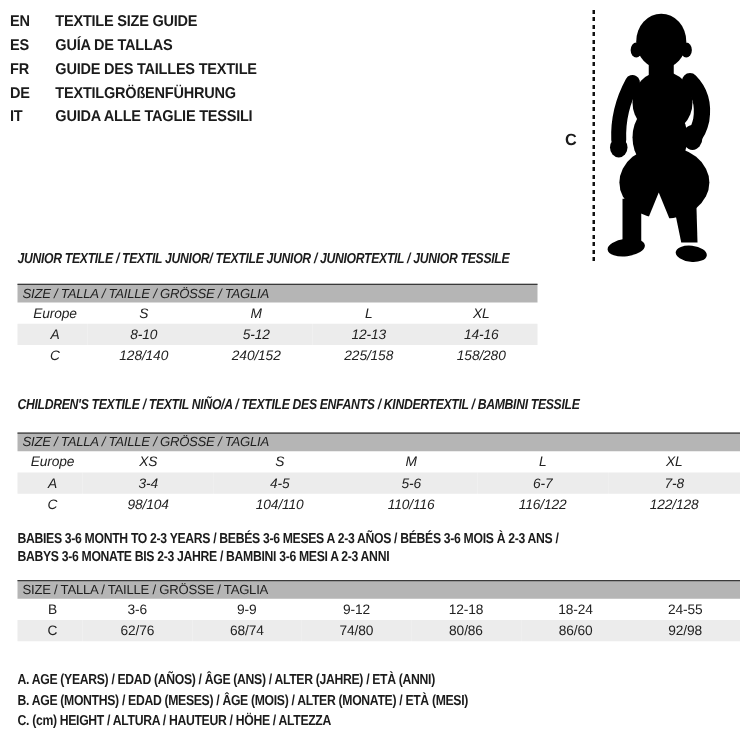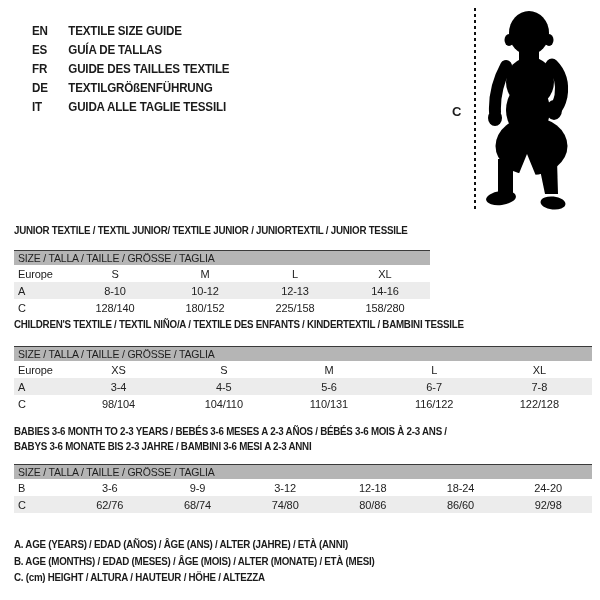--- a/index.html
+++ b/index.html
@@ -13,46 +13,46 @@
   html,body{margin:0;padding:0;}
   body{
     width:600px;height:600px;
     background:var(--page-bg);
     font-family:"Liberation Sans", sans-serif;
     color:var(--ink);
     position:relative;
     overflow:hidden;
   }
   
-  .lang-list{position:absolute;left:32px;top:7px;margin-top:14px;}
+  .lang-list{position:absolute;left:8px;top:7px;}
   .lang-row{display:flex;height:19px;align-items:center;
     font-weight:bold;font-size:12.5px;letter-spacing:-0.2px;
     transform:scaleX(0.93);transform-origin:left center;white-space:nowrap;}
   .lang-code{width:39px;flex:0 0 39px;}
   
   .measure-line{position:absolute;left:474px;top:8px;width:2px;height:202px;
     background-image:repeating-linear-gradient(180deg,#101010 0px,#101010 3px,transparent 3px,transparent 6px);}
   .measure-label{position:absolute;left:452px;top:104px;font-weight:bold;font-size:13px;}
   .baby-svg{position:absolute;left:482px;top:4px;}
   
   .tbl{position:absolute;left:14px;}
-  .tbl-1{top:223px;width:416px;}
-  .tbl-2{top:317px;width:578px;}
+  .tbl-1{top:200px;width:416px;font-style:italic;}
+  .tbl-2{top:317px;width:578px;font-style:italic;}
   .tbl-3{top:424px;width:578px;}
   .tbl-title{font-weight:bold;font-size:11.5px;line-height:14px;letter-spacing:-0.3px;
     transform:scaleX(0.85);transform-origin:left top;white-space:nowrap;margin-bottom:13px;}
   .tbl-2 .tbl-title{margin-bottom:15px;}
   .tbl-title.two-line{margin-bottom:0;line-height:15px;}
   .tbl-title.last-line{margin-bottom:10px;line-height:15px;}
   .size-bar{border-top:1.5px solid var(--rule-color);background:var(--header-bar-bg);
     font-size:10.5px;line-height:14px;height:14px;padding-left:4px;color:#1e1e1e;
     letter-spacing:-0.2px;white-space:nowrap;}
   table{width:100%;border-collapse:collapse;table-layout:fixed;font-size:11px;color:#222;}
   td{height:17px;padding:0;text-align:center;letter-spacing:-0.1px;}
-  td.lbl{text-align:left;padding-left:4px;}
+  td.lbl{text-align:center;padding-left:4px;}
   tr.shaded{background:var(--alt-row-bg);}
   col.c-lbl{width:56px;}
   .tbl-2 col.c-lbl,.tbl-3 col.c-lbl{width:52px;}
   
   .legend{position:absolute;left:14px;top:536px;}
   .legend-line{font-weight:bold;font-size:11.5px;line-height:16.5px;letter-spacing:-0.3px;
     transform:scaleX(0.85);transform-origin:left center;white-space:nowrap;}
 </style>
 </head>
 <body>
@@ -128,28 +128,28 @@
     <tr>
       <td class="lbl">Europe</td>
       <td>S</td>
       <td>M</td>
       <td>L</td>
       <td>XL</td>
     </tr>
     <tr class="shaded">
       <td class="lbl">A</td>
       <td>8-10</td>
-      <td>10-12</td>
+      <td>5-12</td>
       <td>12-13</td>
       <td>14-16</td>
     </tr>
     <tr>
       <td class="lbl">C</td>
       <td>128/140</td>
-      <td>180/152</td>
+      <td>240/152</td>
       <td>225/158</td>
       <td>158/280</td>
     </tr>
     </tbody>
   </table>
 </section>
 
 <section class="tbl tbl-2">
   <div class="tbl-title">CHILDREN'S TEXTILE / TEXTIL NIÑO/A / TEXTILE DES ENFANTS / KINDERTEXTIL / BAMBINI TESSILE</div>
   <div class="size-bar">SIZE / TALLA / TAILLE / GRÖSSE / TAGLIA</div>
@@ -176,21 +176,21 @@
       <td>3-4</td>
       <td>4-5</td>
       <td>5-6</td>
       <td>6-7</td>
       <td>7-8</td>
     </tr>
     <tr>
       <td class="lbl">C</td>
       <td>98/104</td>
       <td>104/110</td>
-      <td>110/131</td>
+      <td>110/116</td>
       <td>116/122</td>
       <td>122/128</td>
     </tr>
     </tbody>
   </table>
 </section>
 
 <section class="tbl tbl-3">
   <div class="tbl-title two-line">BABIES 3-6 MONTH TO 2-3 YEARS / BEBÉS 3-6 MESES A 2-3 AÑOS / BÉBÉS 3-6 MOIS À 2-3 ANS /</div>
   <div class="tbl-title last-line">BABYS 3-6 MONATE BIS 2-3 JAHRE / BAMBINI 3-6 MESI A 2-3 ANNI</div>
@@ -203,24 +203,24 @@
         <col>
         <col>
         <col>
         <col>
       </colgroup>
     <tbody>
     <tr>
       <td class="lbl">B</td>
       <td>3-6</td>
       <td>9-9</td>
-      <td>3-12</td>
+      <td>9-12</td>
       <td>12-18</td>
       <td>18-24</td>
-      <td>24-20</td>
+      <td>24-55</td>
     </tr>
     <tr class="shaded">
       <td class="lbl">C</td>
       <td>62/76</td>
       <td>68/74</td>
       <td>74/80</td>
       <td>80/86</td>
       <td>86/60</td>
       <td>92/98</td>
     </tr>

